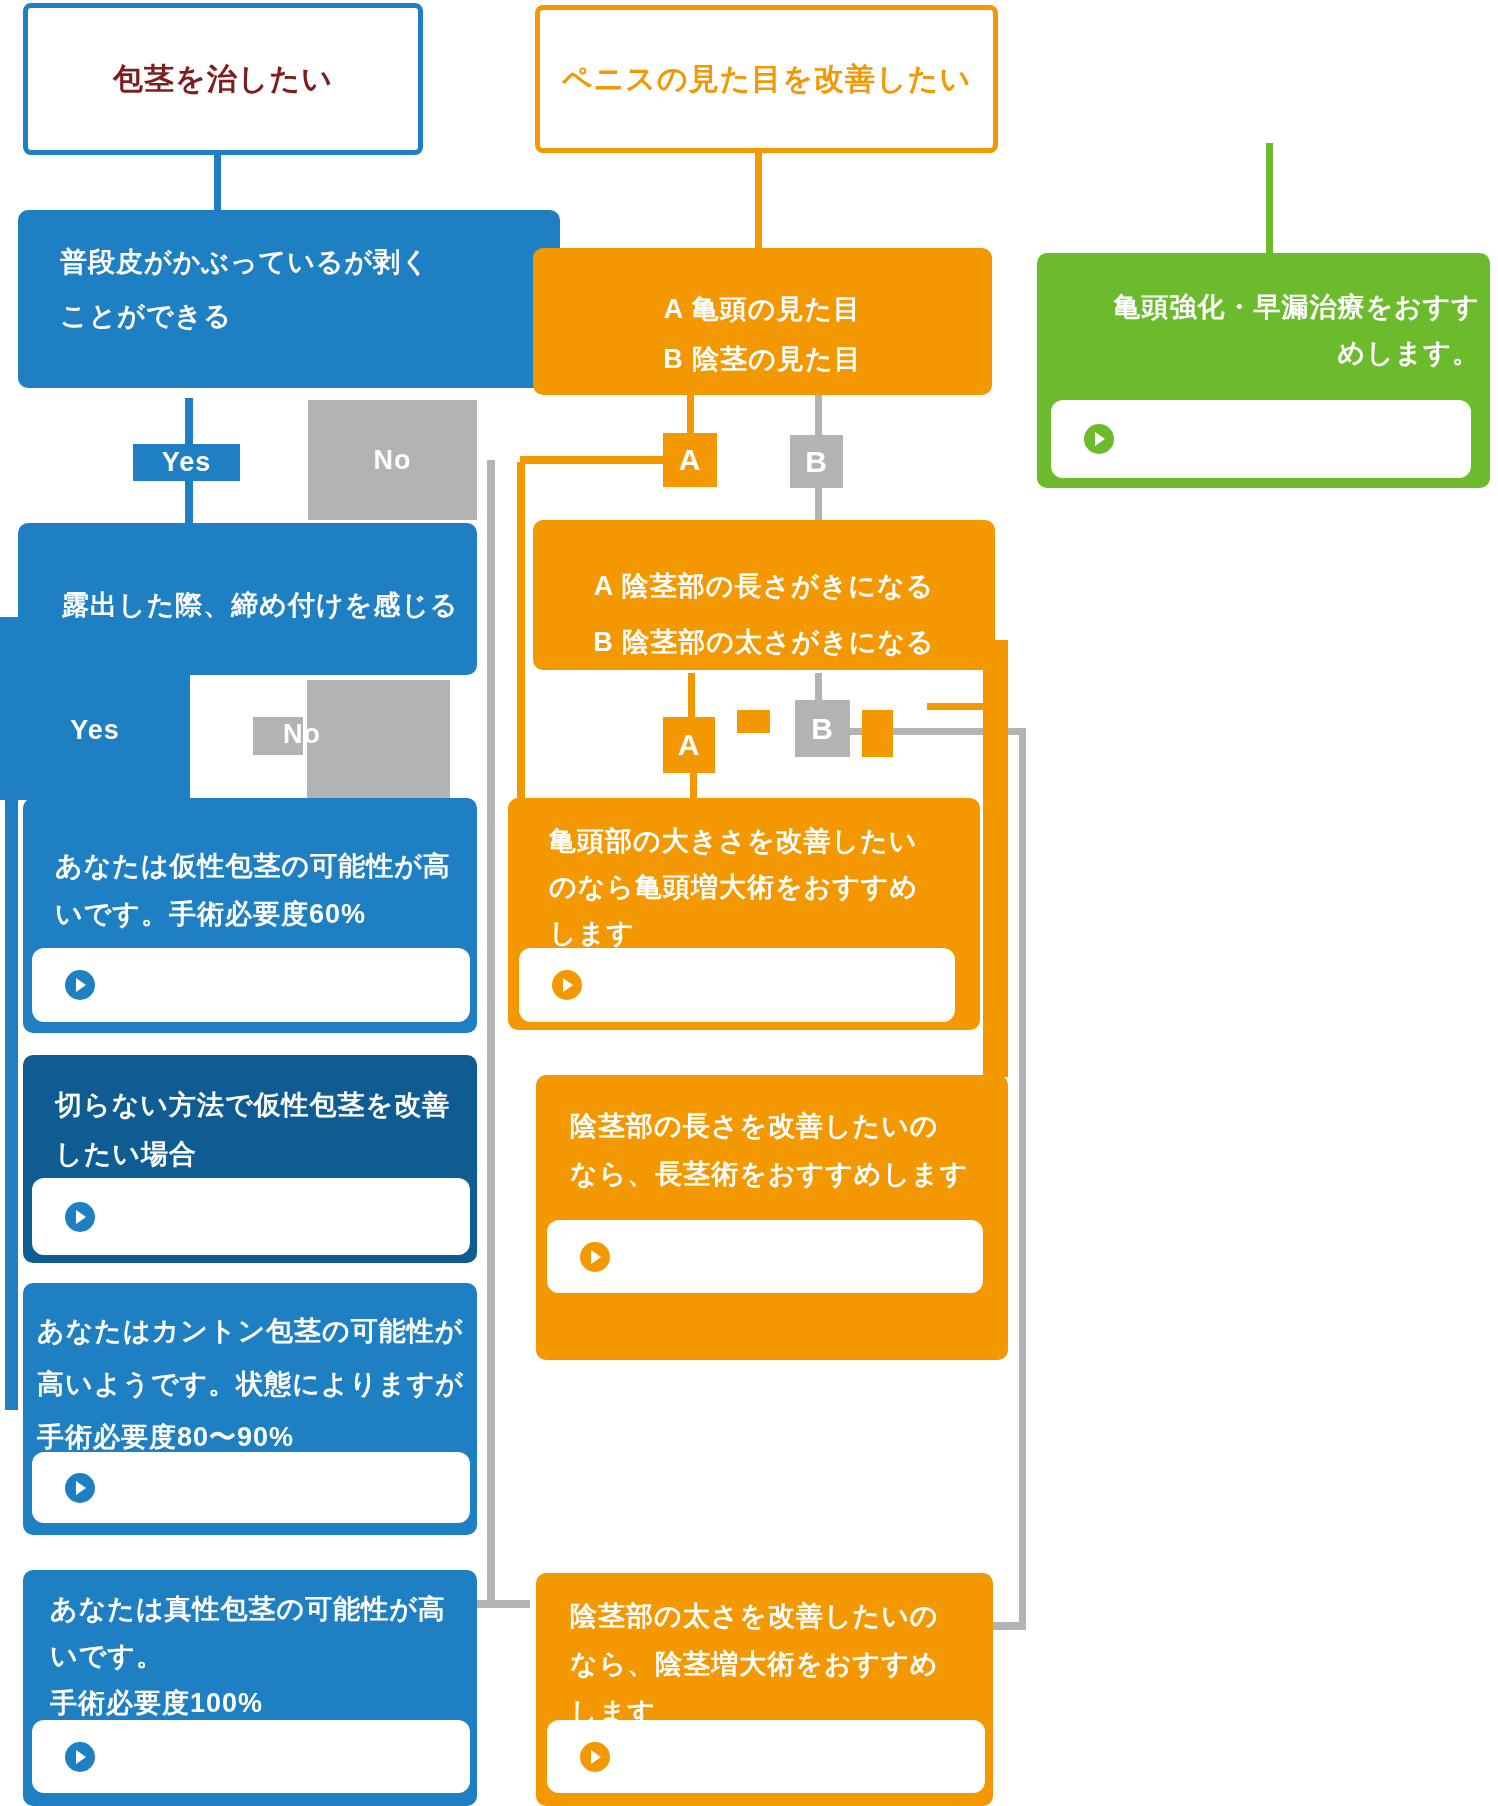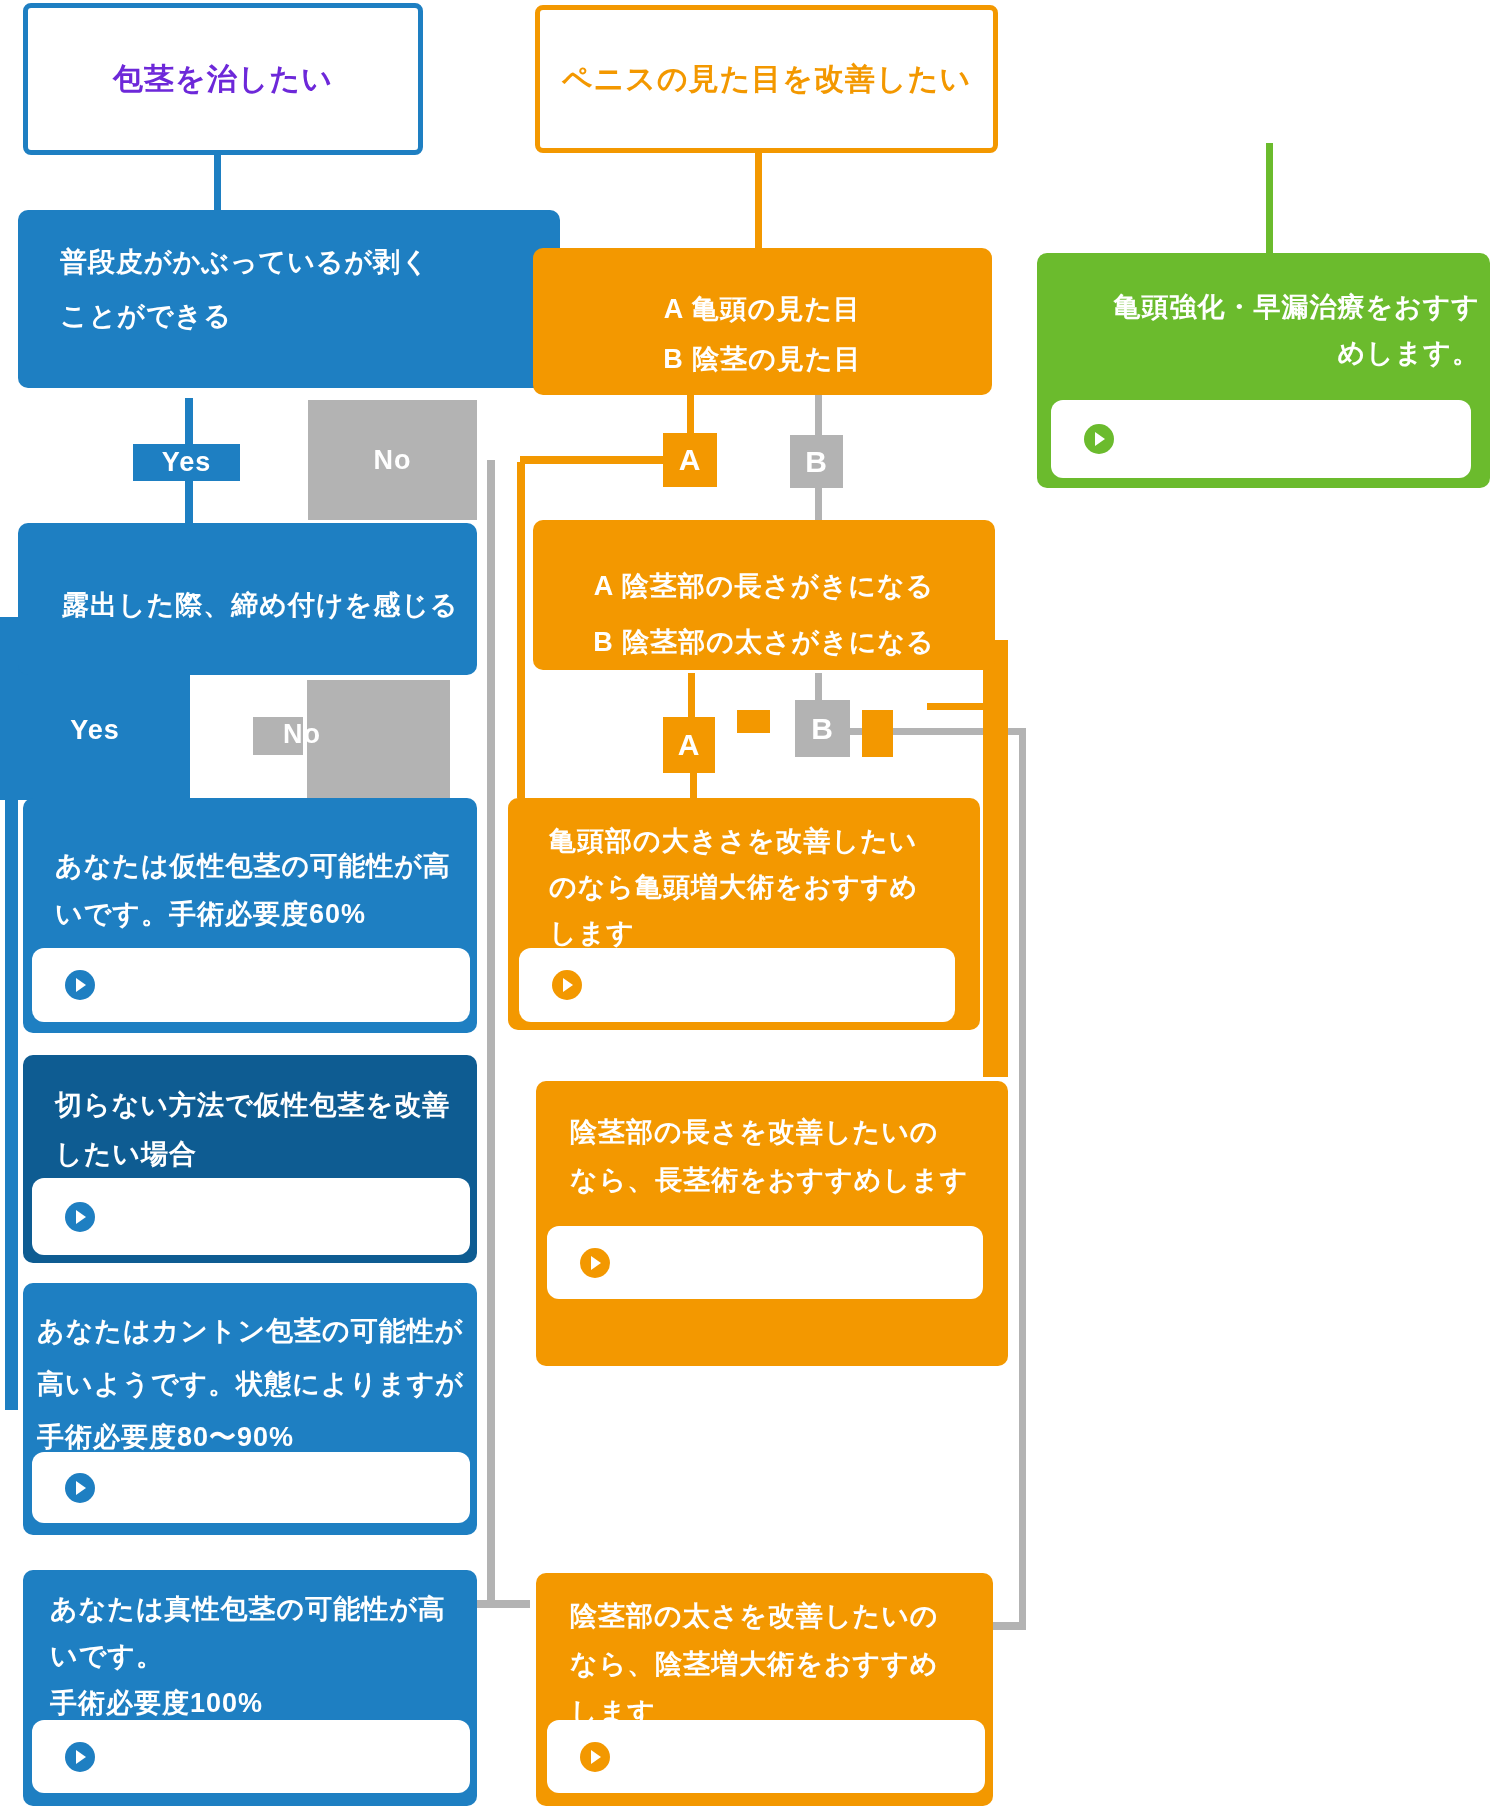--- a/index.html
+++ b/index.html
@@ -12,21 +12,21 @@
   .ln-orange { background:#f39800; }
   .ln-green { background:#6bbb2d; }
   
   .box { position:absolute; border-radius:10px; color:#ffffff; }
   .box-blue { background:#1e7fc2; }
   .box-darkblue { background:#0e5c92; }
   .box-orange { background:#f39800; }
   .box-darkorange { background:#bc7c00; }
   .box-green { background:#6bbb2d; }
   .hdr { position:absolute; background:#ffffff; border-radius:8px; display:flex; align-items:center; justify-content:center; font-size:30px; letter-spacing:1px; }
-  .hdr-blue   { border:5px solid #1e7fc2; color:#6d28d9; }
+  .hdr-blue   { border:5px solid #1e7fc2; color:#7f1d1d; }
   .hdr-orange { border:5px solid #f39800; color:#f39800; }
   .hdr-green  { border:5px solid #6bbb2d; color:#6bbb2d; }
   .txt { position:absolute; inset:0; white-space:pre-line; font-size:27px; letter-spacing:1px; color:#ffffff; }
   .txt-c { text-align:center; }
   .chip { position:absolute; display:flex; align-items:center; justify-content:center; color:#ffffff; letter-spacing:1px; }
   .chip-blue { background:#1e7fc2; }
   .chip-gray { background:#b3b3b3; }
   .chip-orange { background:#f39800; }
   .chip-ab { font-size:30px; }
   .chip-yn { font-size:27px; }
@@ -171,21 +171,21 @@
     <div class="txt" style="padding:20px 10px 0 41px;line-height:46px;">亀頭部の大きさを改善したい
 のなら亀頭増大術をおすすめ
 します</div>
     <div class="pill" style="left:11px;top:150px;width:436px;height:74px;">
       <span class="pcircle pc-orange">
           <span class="ptri"></span>
         </span>
     </div>
   </div>
 
-  <div class="box box-orange" style="left:536px;top:1075px;width:472px;height:285px;margin-top:6px;">
+  <div class="box box-orange" style="left:536px;top:1075px;width:472px;height:285px;">
     <div class="txt" style="padding:27px 10px 0 34px;line-height:48px;">陰茎部の長さを改善したいの
 なら、長茎術をおすすめします</div>
     <div class="pill" style="left:11px;top:145px;width:436px;height:73px;">
       <span class="pcircle pc-orange">
           <span class="ptri"></span>
         </span>
     </div>
   </div>
 
 

